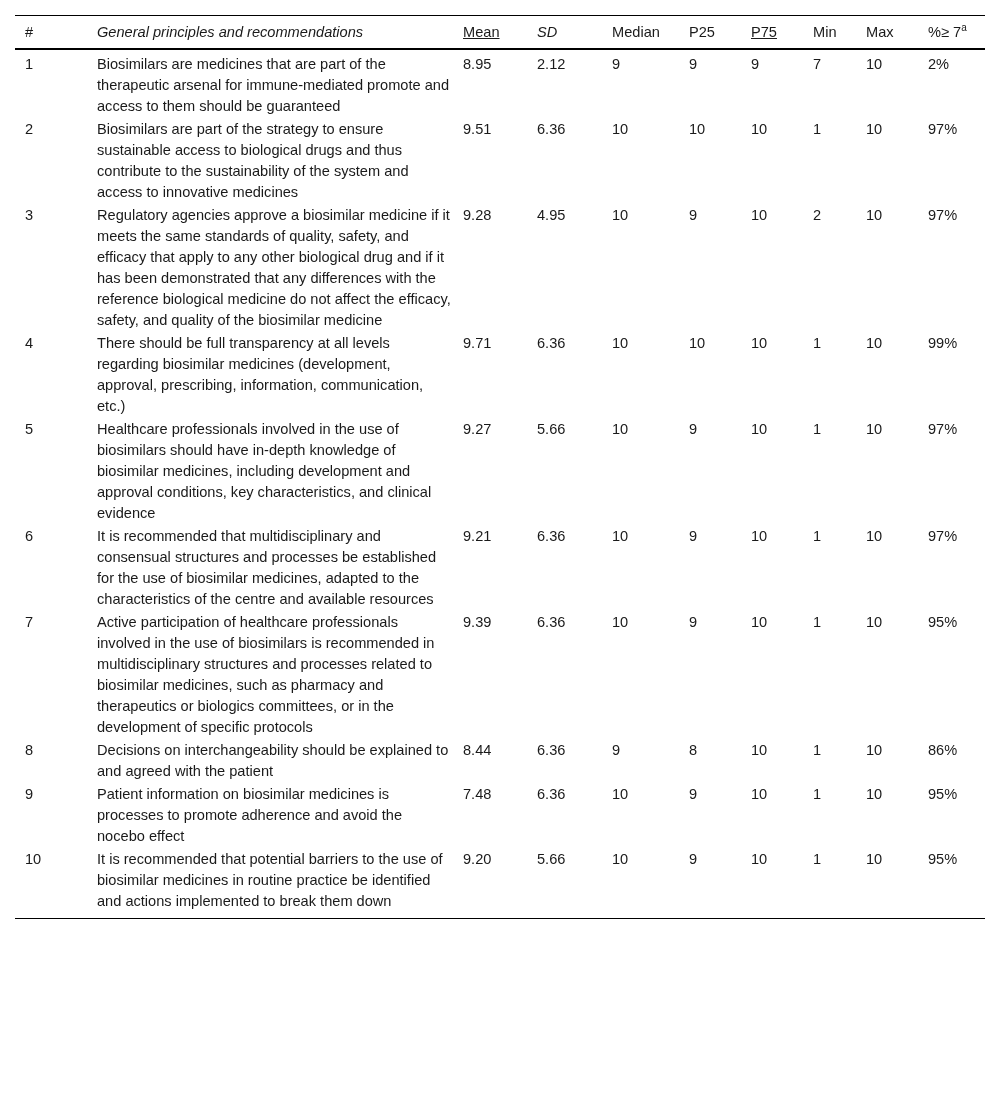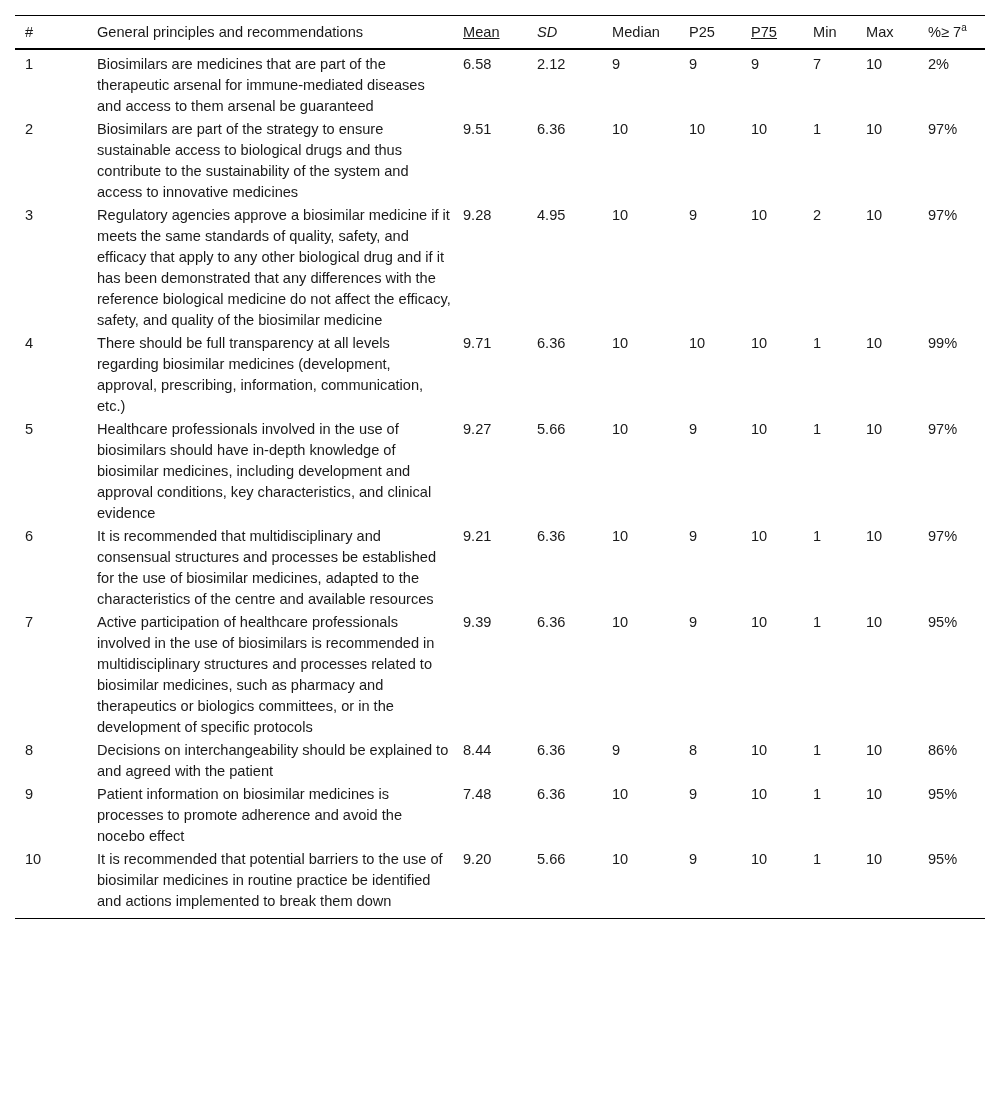--- a/index.html
+++ b/index.html
@@ -11,21 +11,21 @@
     .wrap { position: absolute; left: 15px; top: 15px; width: 970px; }
     table { border-collapse: collapse; width: 970px; table-layout: fixed; }
     thead tr { border-top: 1px solid #000; border-bottom: 2px solid #000; }
     tbody tr:last-child { border-bottom: 1px solid #000; }
     th { font-weight: normal; text-align: left; vertical-align: top; padding: 6px 0 5px 10px; line-height: 21px; }
     td { text-align: left; vertical-align: top; padding: 2px 0 0 10px; line-height: 21px; }
     tbody tr:first-child td { padding-top: 4px; }
     tbody tr:last-child td { padding-bottom: 6px; }
     sup { font-size: 10px; vertical-align: 6px; line-height: 0; }
     .c-num { width: 62px; }
-    .c-text { width: 346px; padding-right: 10px; }
+    .c-text { width: 346px; padding-right: 10px; font-style: italic; }
     .c-mean { width: 64px; text-decoration: underline; }
     .c-sd { width: 65px; font-style: italic; }
     .c-median { width: 67px; }
     .c-p25 { width: 52px; }
     .c-p75 { width: 52px; text-decoration: underline; }
     .c-min { width: 43px; }
     .c-max { width: 52px; }
   </style>
 </head>
 <body>
@@ -42,22 +42,22 @@
         <th class="c-p25">P25</th>
         <th class="c-p75">P75</th>
         <th class="c-min">Min</th>
         <th class="c-max">Max</th>
         <th class="c-pct"><span>%≥ 7</span><sup>a</sup></th>
       </tr>
     </thead>
     <tbody>
       <tr>
         <td>1</td>
-        <td>Biosimilars are medicines that are part of the therapeutic arsenal for immune-mediated diseases and access to them arsenal be guaranteed</td>
-        <td>6.58</td>
+        <td>Biosimilars are medicines that are part of the therapeutic arsenal for immune-mediated promote and access to them should be guaranteed</td>
+        <td>8.95</td>
         <td>2.12</td>
         <td>9</td>
         <td>9</td>
         <td>9</td>
         <td>7</td>
         <td>10</td>
         <td>2%</td>
       </tr>
       <tr>
         <td>2</td>

